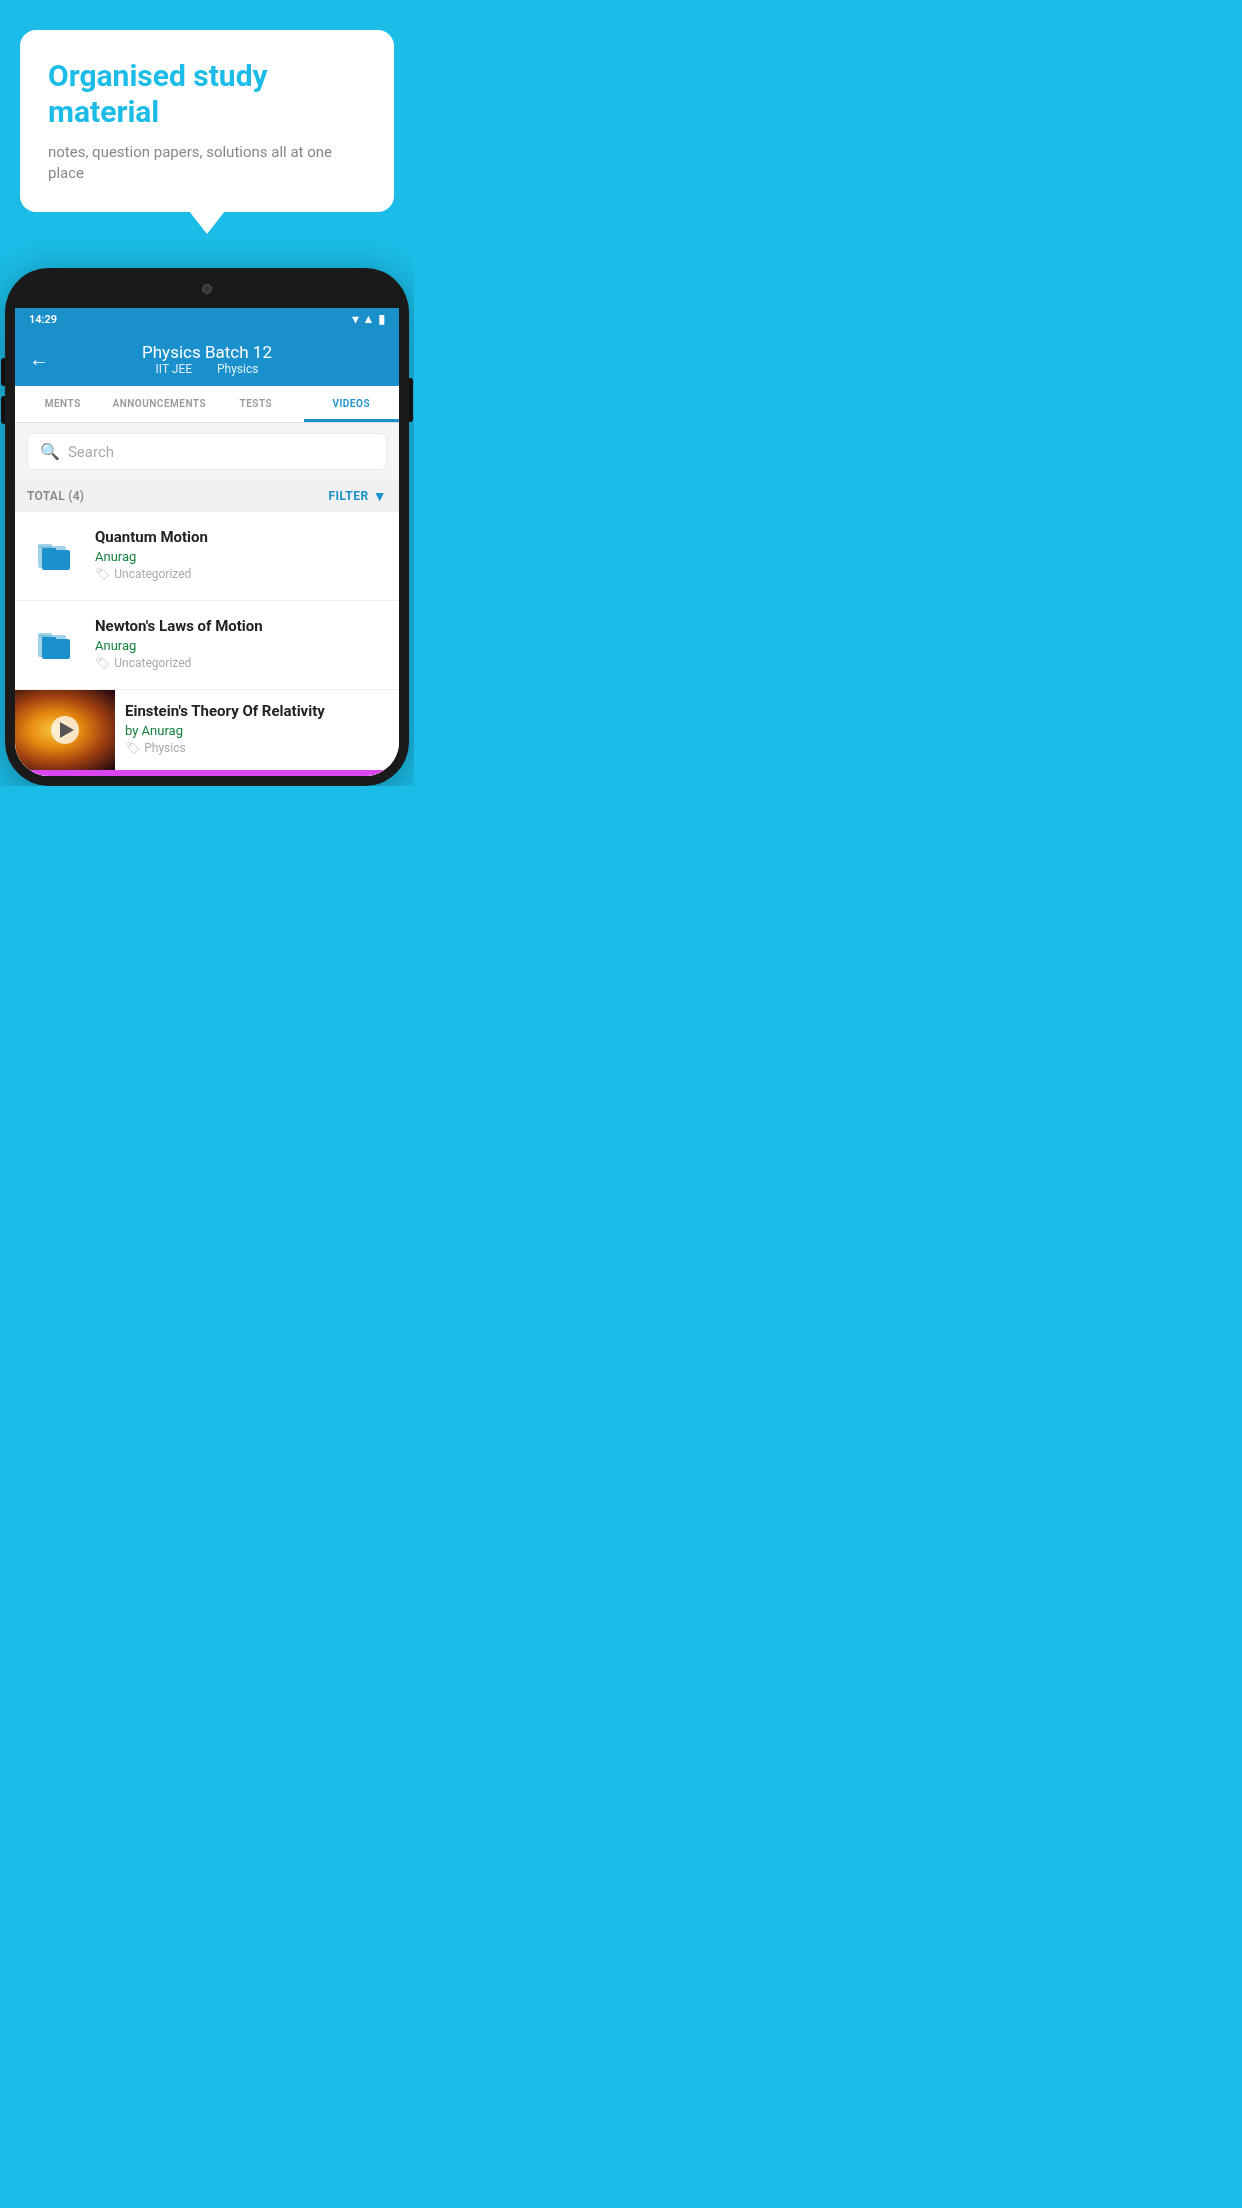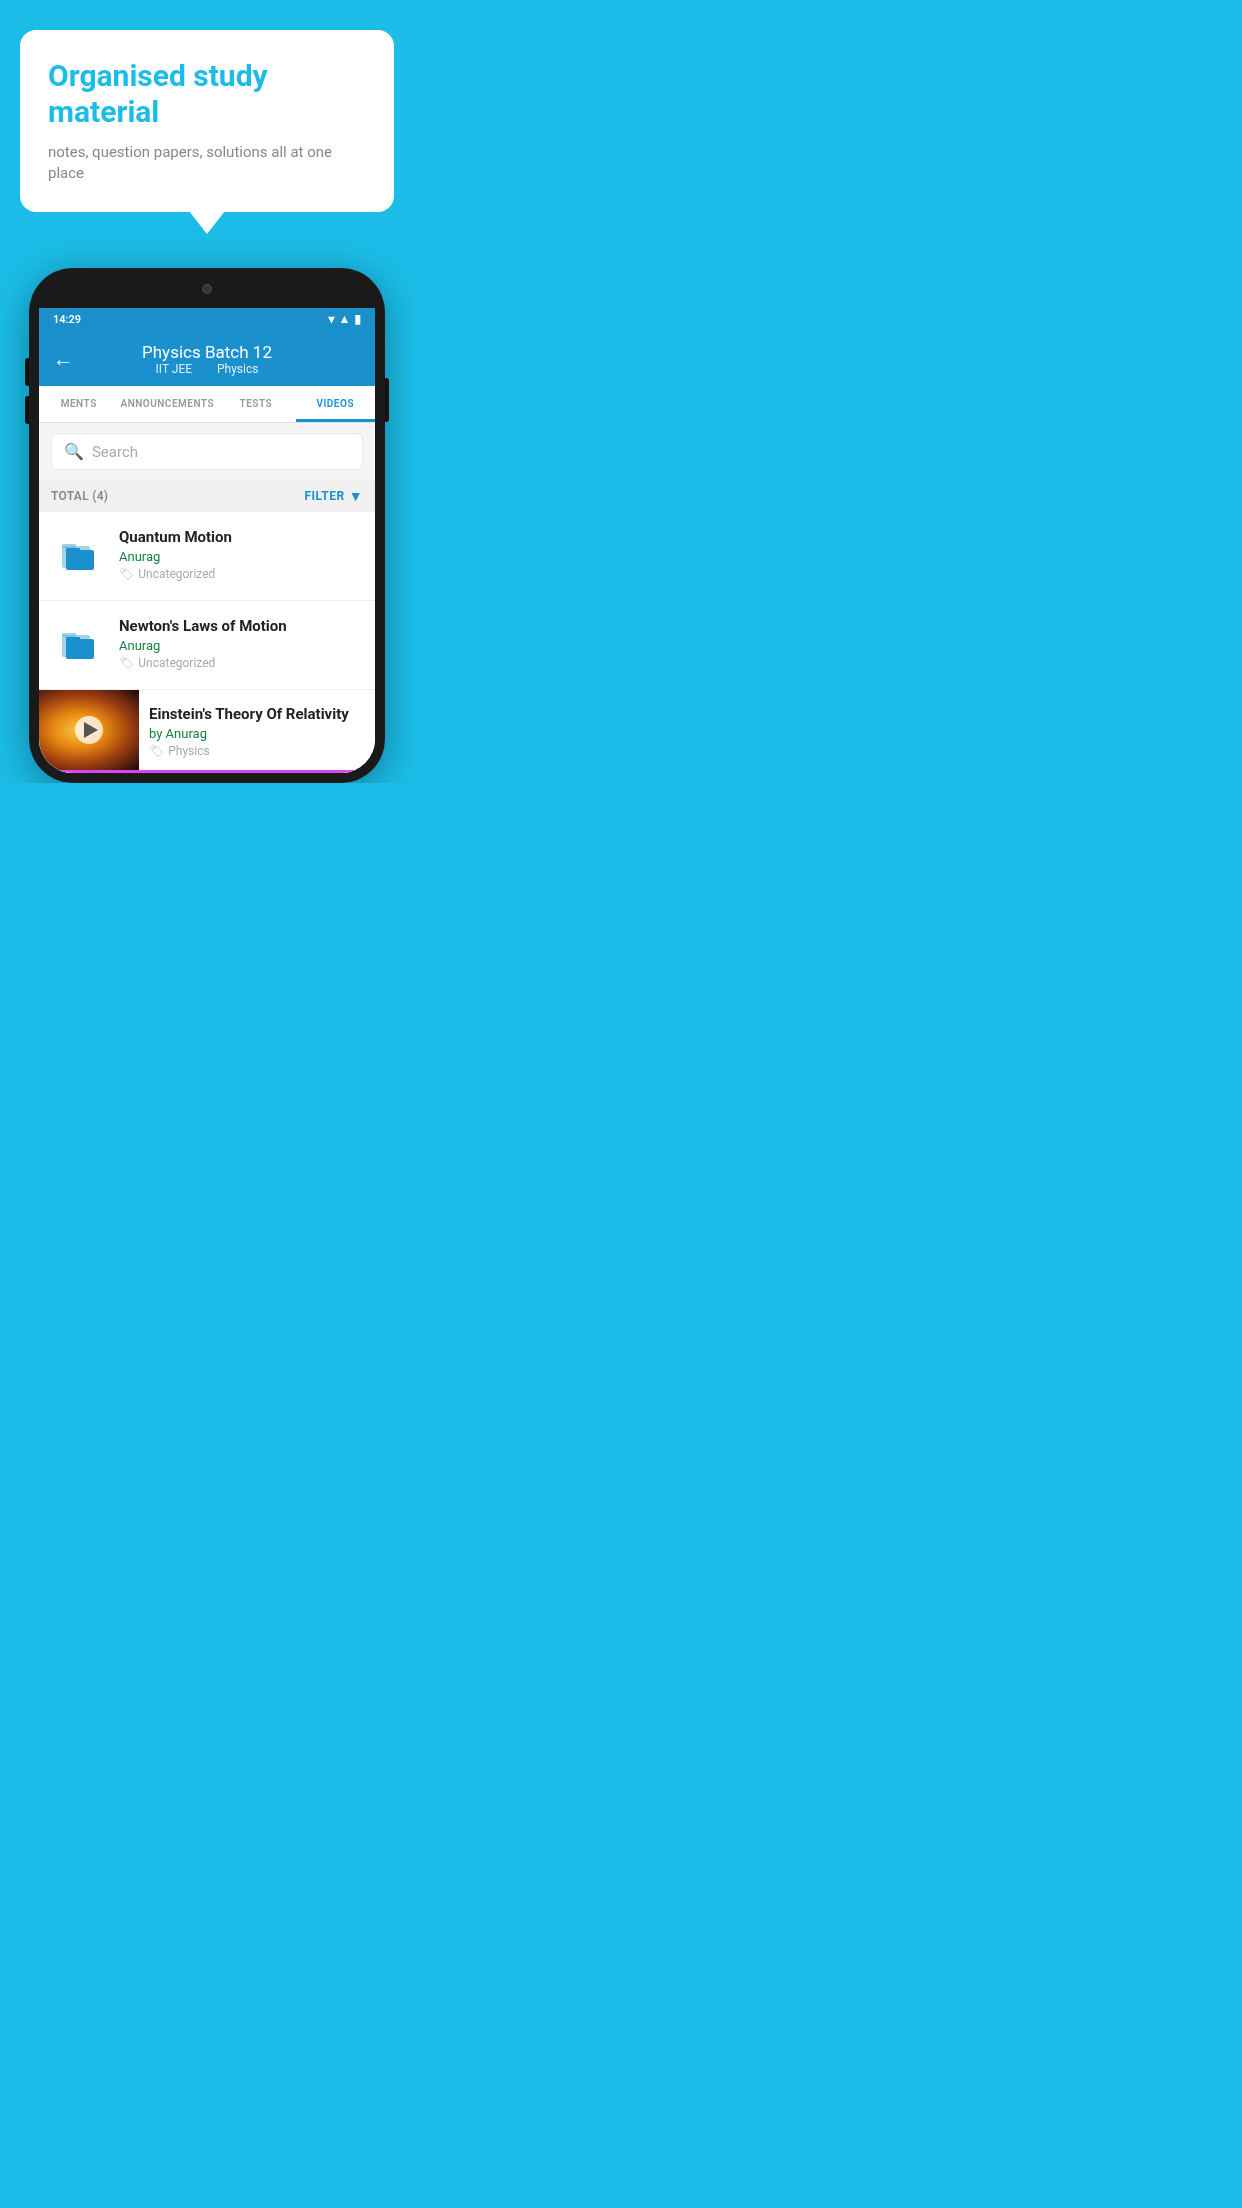--- a/index.html
+++ b/index.html
@@ -51,21 +51,21 @@
     }
     .bubble-subtitle {
       color: #888;
       font-size: 15px;
       line-height: 1.4;
     }
 
     
     .phone-outer {
       margin-top: 56px;
-      width: 356px;
+      width: 404px;
       background: #1a1a1a;
       border-radius: 44px;
       padding: 10px;
       box-shadow: 0 8px 40px rgba(0,0,0,0.35);
       position: relative;
     }
     .phone-notch-bar {
       background: #1a1a1a;
       height: 30px;
       border-radius: 34px 34px 0 0;
@@ -274,23 +274,23 @@
       gap: 4px;
     }
     .tag-icon {
       font-size: 12px;
       color: #bbb;
     }
 
     
     .video-item-thumb {
       display: flex;
-      align-items: flex-end;
+      align-items: flex-start;
       padding: 0 0 0 0;
-      border-bottom: 3px solid #d946ef;
+      border-bottom: 6px solid #d946ef;
       cursor: pointer;
       overflow: hidden;
     }
     .thumb-image {
       width: 100px;
       height: 80px;
       background: radial-gradient(ellipse at 40% 50%, #f5c842 0%, #e88a10 30%, #a04010 60%, #1a0510 100%);
       flex-shrink: 0;
       position: relative;
       display: flex;

